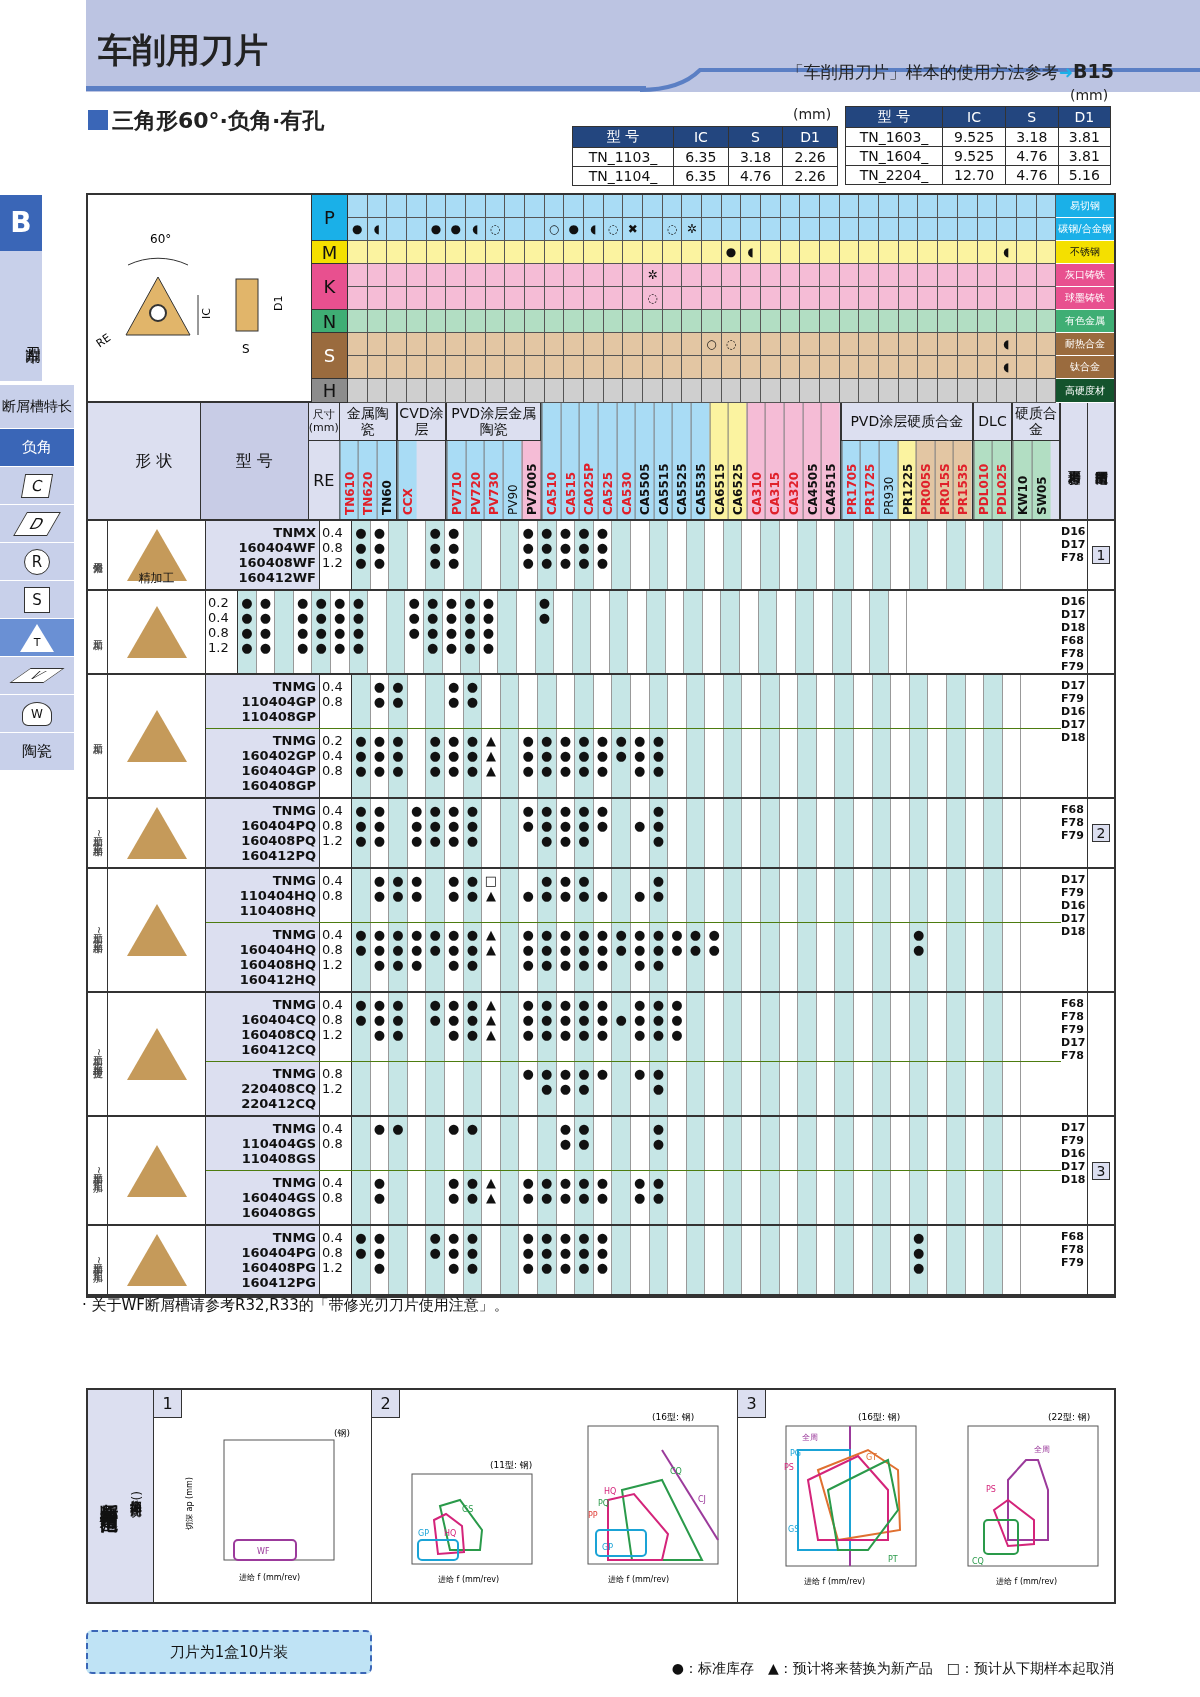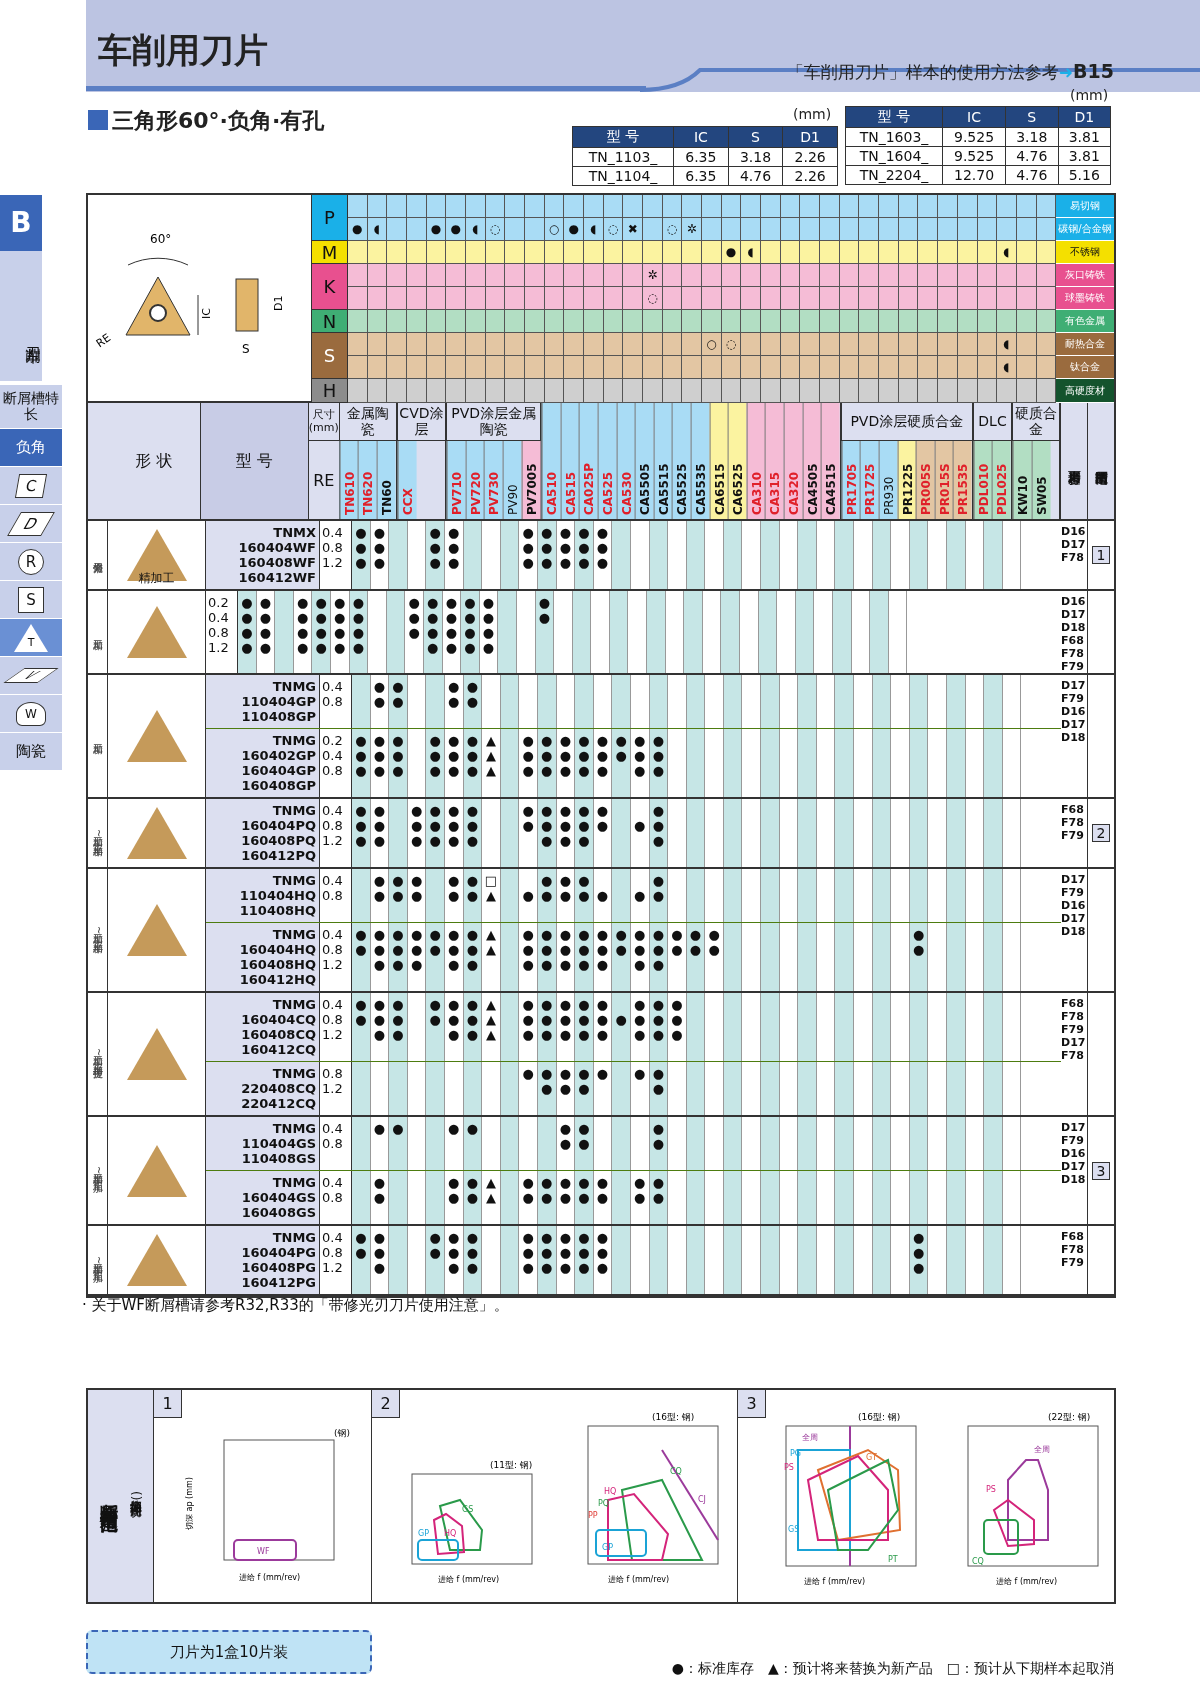--- a/index.html
+++ b/index.html
@@ -12,21 +12,21 @@
 .ref b{font-size:19px}
 .sub{position:absolute;left:88px;top:106px;font-size:22px;font-weight:bold;color:#222}
 .sub .sq{display:inline-block;width:20px;height:20px;background:#3a66b7;vertical-align:-2px;margin-right:4px}
 .unit{position:absolute;font-size:14px;color:#222}
 table.dim{position:absolute;border-collapse:collapse;font-size:14px}
 table.dim th{background:#23467f;color:#fff;font-weight:normal;padding:1px 6px;border:1px solid #333;text-align:center}
 table.dim td{border:1px solid #333;padding:0 6px;text-align:center;height:19px}
 .sidebar{position:absolute;left:0;top:195px;width:62px}
 .sb-B{width:42px;height:56px;background:#3a66b7;color:#fff;font-size:28px;font-weight:bold;text-align:center;line-height:56px}
 .sb-cat{width:42px;height:130px;background:#c8d0ea;font-size:15px;text-align:center;padding-top:40px;writing-mode:vertical-rl;margin-left:0}
-.sb-list{width:62px;background:#c8d0ea;margin-top:4px}
+.sb-list{width:74px;background:#c8d0ea;margin-top:4px}
 .sb-item{height:38px;border-bottom:1px solid #fff;display:flex;align-items:center;justify-content:center;font-size:15px}
 .sb-item.act{background:#3a66b7;color:#fff}
 .main{position:absolute;left:86px;top:193px;width:1030px;border:2px solid #333}
 .matgrid{display:flex;height:208px;border-bottom:2px solid #333}
 .diag{width:224px;border-right:1px solid #333;position:relative}
 .mgletter{width:36px}
 .mgletter div{display:flex;align-items:center;justify-content:center;font-size:18px;border-bottom:1px solid #333;border-right:1px solid #333}
 .mgcells{flex:1}
 .mgrow{display:flex;height:23px;border-bottom:1px solid #555}
 .mgcell{flex:1;border-right:1px solid #555;display:flex;align-items:center;justify-content:center;font-size:12px}

